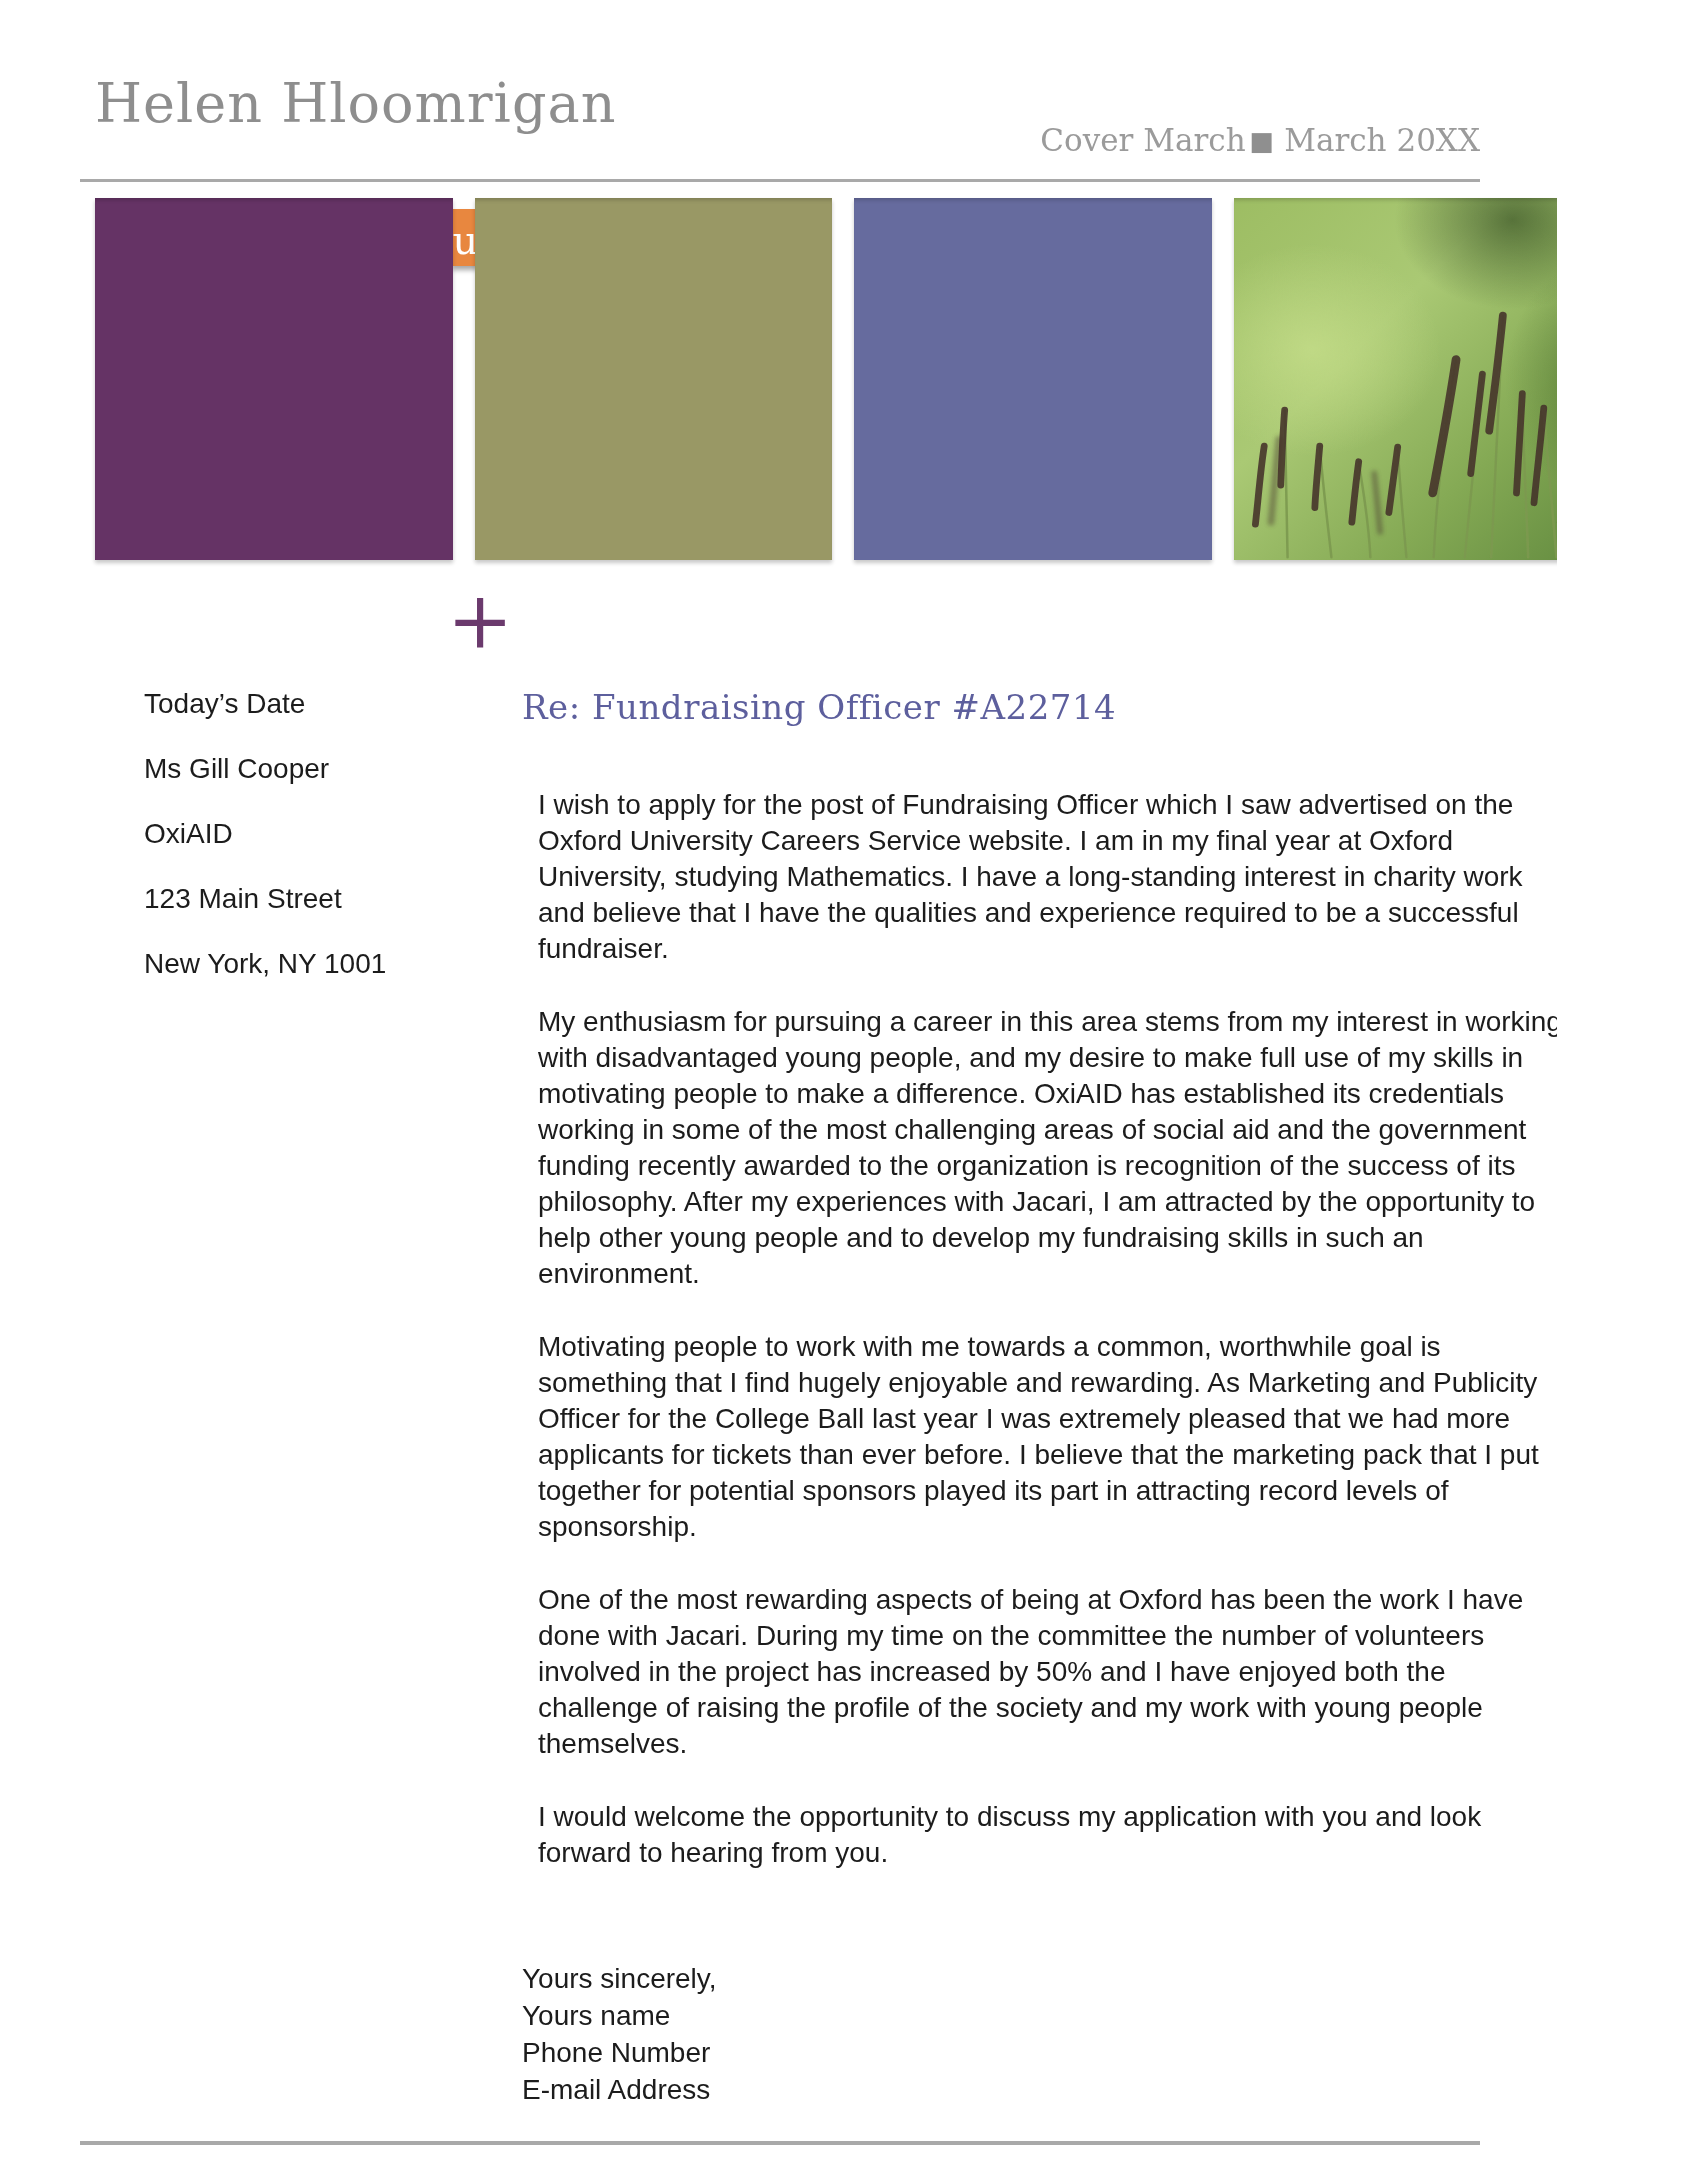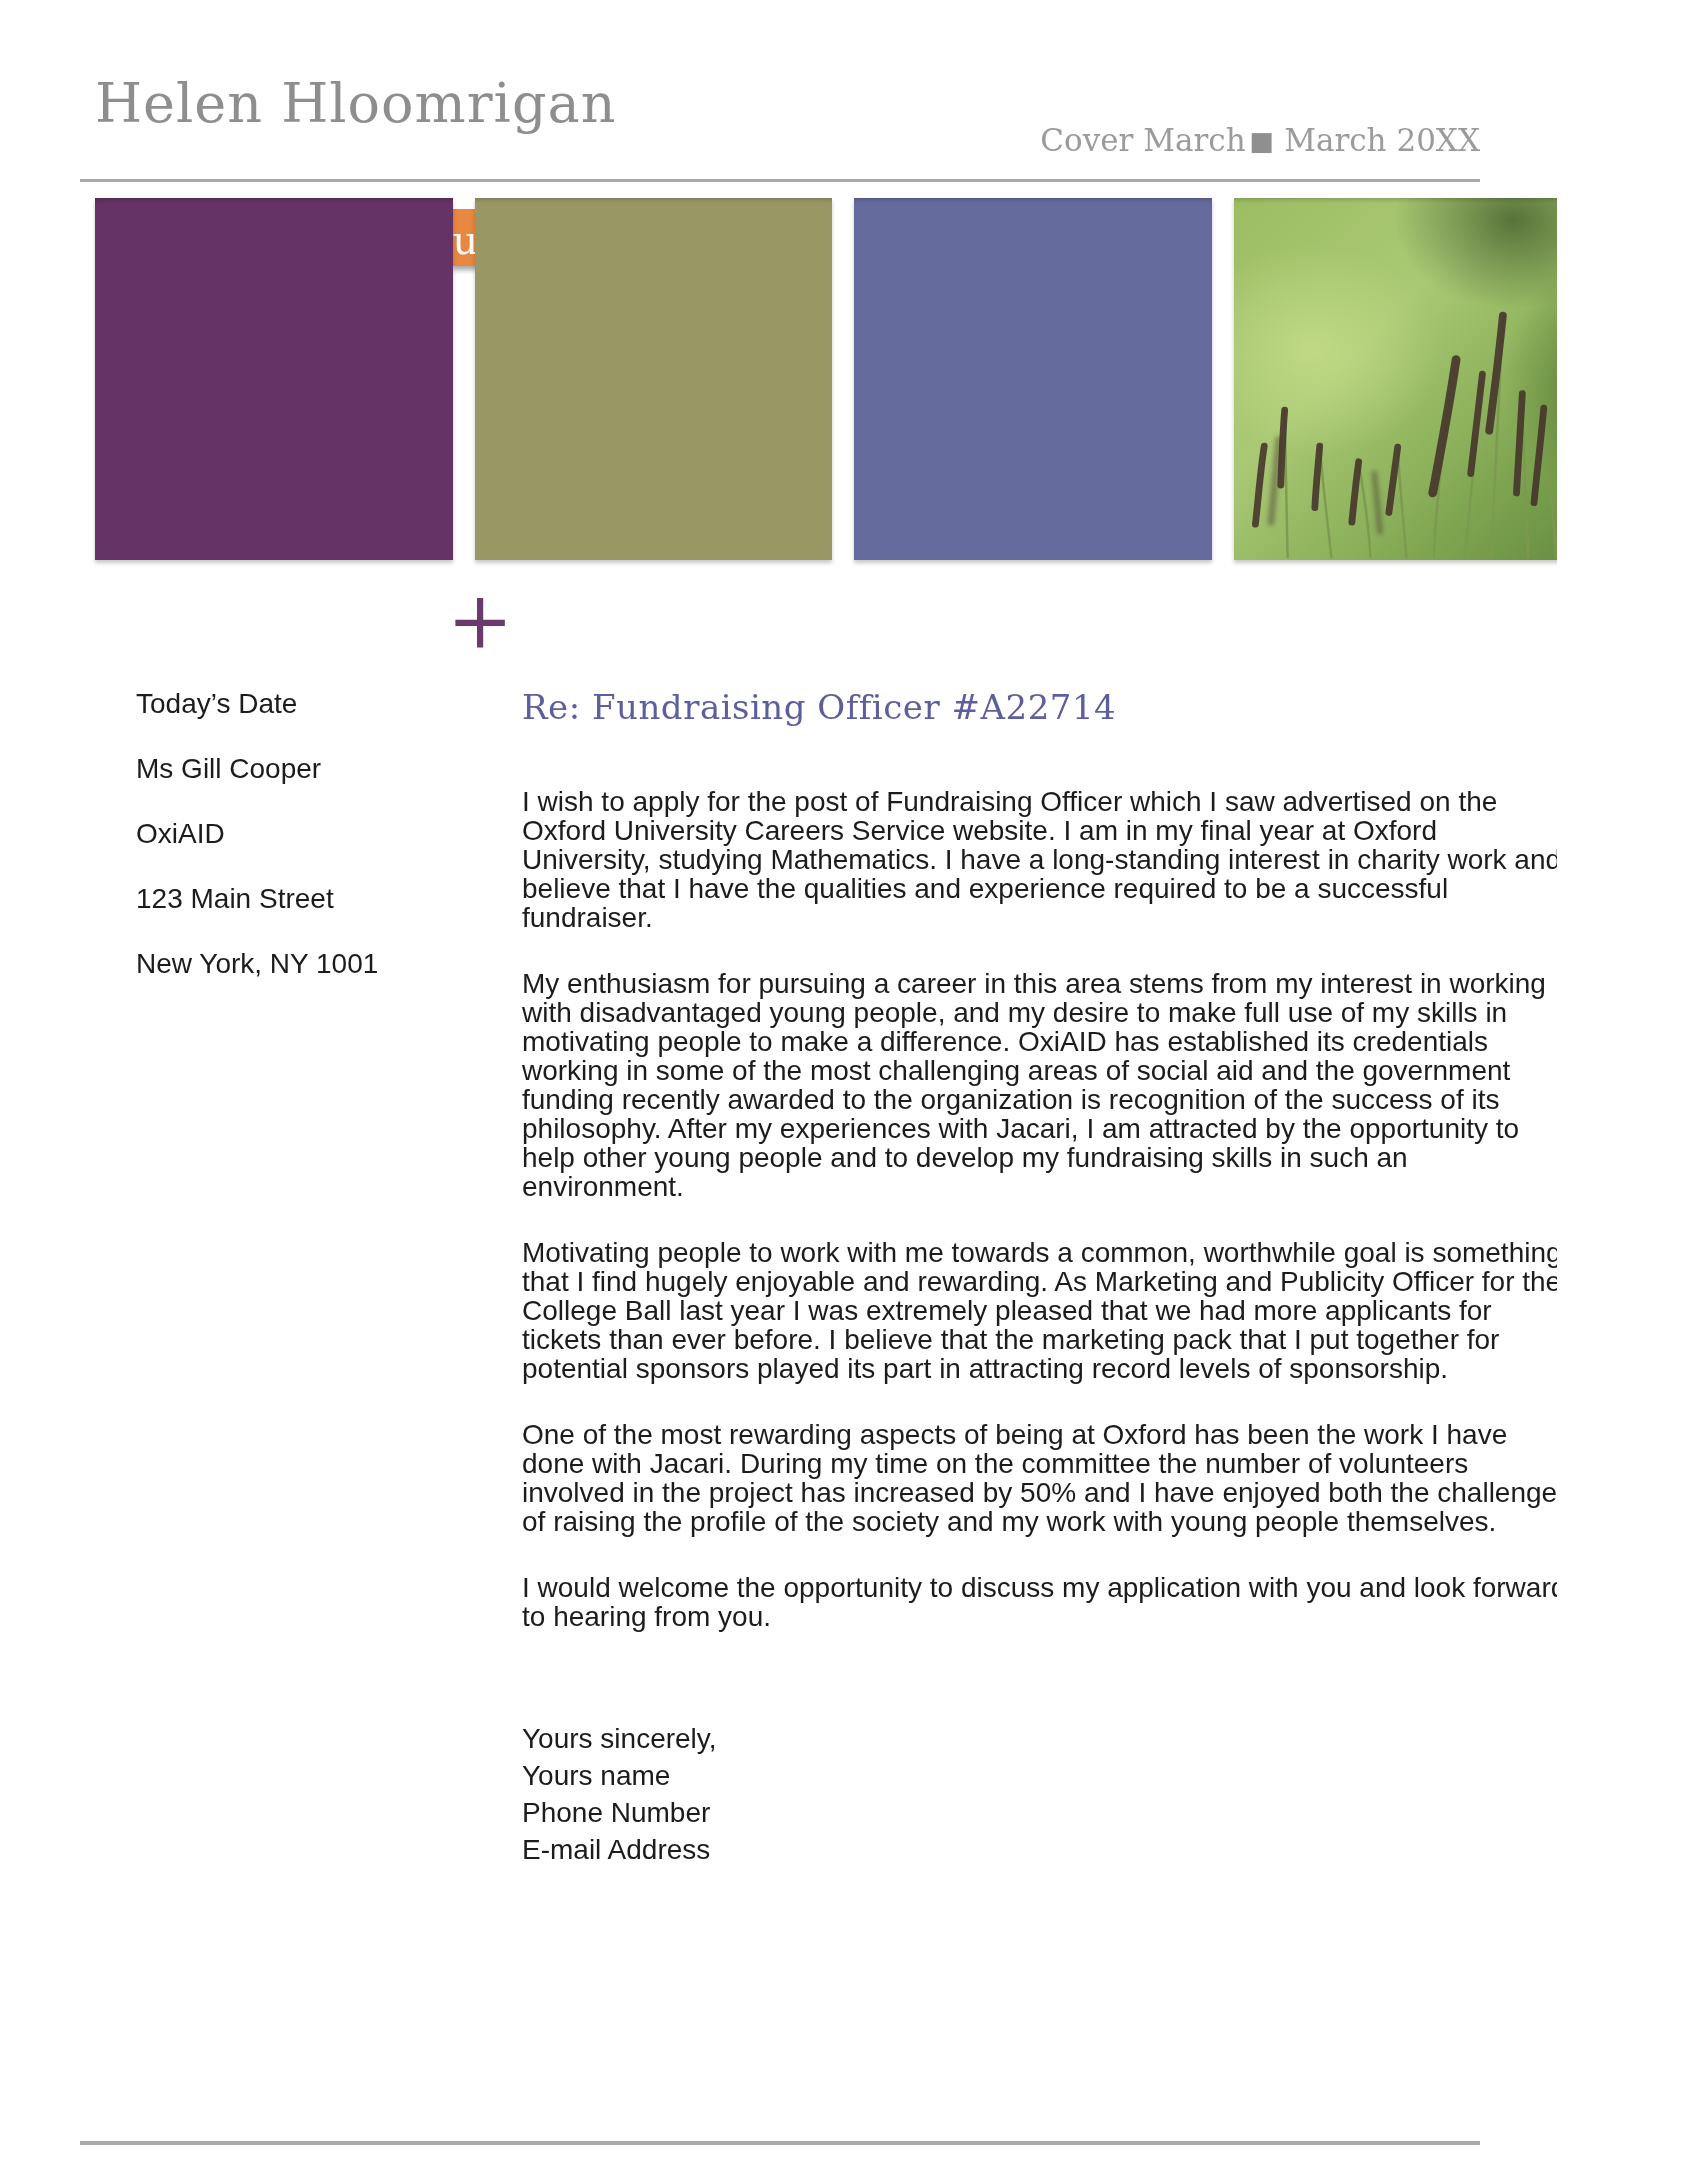--- a/index.html
+++ b/index.html
@@ -58,35 +58,35 @@
     font-family:"DejaVu Serif","Liberation Serif",serif;
     font-size:40px;color:#ffffff;line-height:1;transform:translateY(2px);
   }
   .plus-mark{
     position:absolute;left:447px;top:582px;
     font-family:"DejaVu Serif","Liberation Serif",serif;
     font-size:79px;color:#6b3a6d;line-height:1;
   }
   
   .address{
-    position:absolute;left:136px;top:685px;width:356px;
+    position:absolute;left:144px;top:685px;width:356px;
     font-size:28px;color:#1c1c1c;
   }
   .address div{line-height:37px;margin-bottom:28px;}
   
   .letter{
     position:absolute;left:522px;top:673px;width:1051px;
     font-size:28px;color:#1c1c1c;
   }
   .subject{
     font-family:"DejaVu Serif","Liberation Serif",serif;
     font-size:34px;font-weight:500;color:#5d5f9d;
     margin:14px 0 59px 0;line-height:1.2;letter-spacing:0.5px;
   }
-  .letter p{margin:0 0 37px 0;line-height:29px;}
+  .letter p{margin:0 0 37px 16px;line-height:36px;}
   .closing{margin-top:89px;}
   .closing div{line-height:37px;}
 </style>
 </head>
 <body>
 
 <div class="page">
 
   <h1 class="owner-name">Helen Hloomrigan</h1>
 

